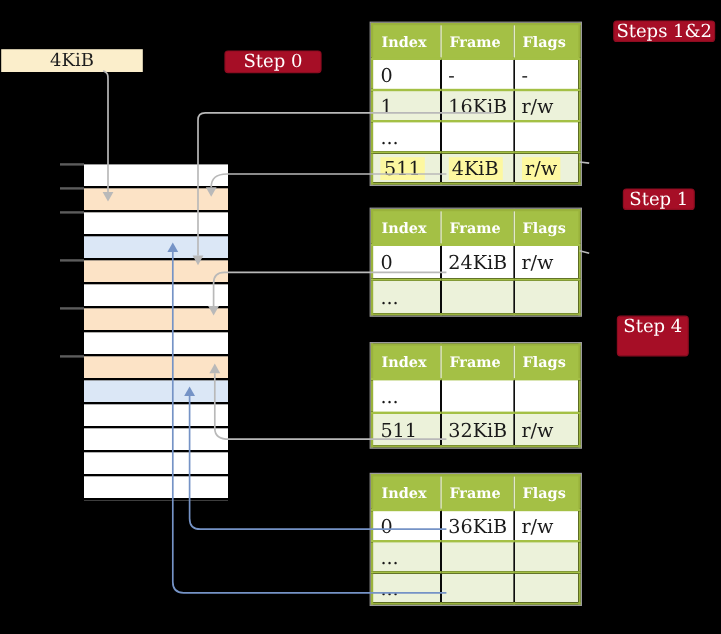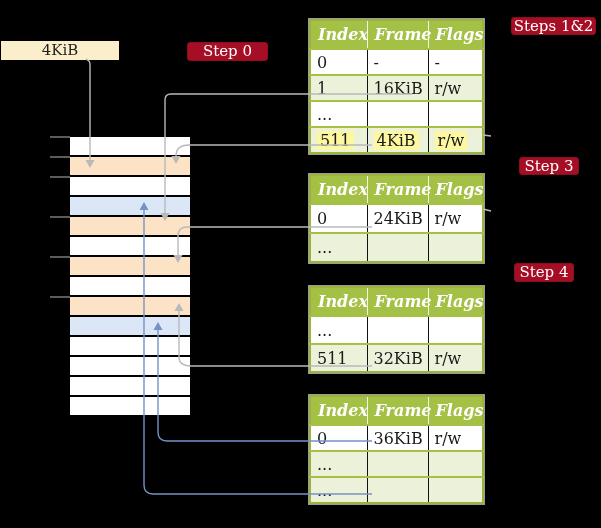--- a/index.html
+++ b/index.html
@@ -14,33 +14,33 @@
          font-family:"DejaVu Serif","Liberation Serif",serif;}
   
   .frame-label{position:absolute;left:1px;top:41px;width:118px;height:19px;background:var(--cream);
     color:#1e1e1e;font-size:15px;line-height:19px;text-align:center;}
   
   .badge{position:absolute;background:var(--badge-bg);color:var(--badge-text);font-size:15px;
     text-align:center;border-radius:3px;border:1px solid #8c0c20;box-sizing:border-box;}
   .badge.b0{left:187px;top:42px;width:81px;height:19px;line-height:17px;}
   .badge.b12{left:511px;top:17px;width:85px;height:18px;line-height:16px;}
   .badge.b3{left:519px;top:157px;width:60px;height:18px;line-height:16px;}
-  .badge.b4{left:514px;top:263px;width:60px;height:19px;line-height:16px;}
+  .badge.b4{left:514px;top:263px;width:60px;height:34px;line-height:16px;}
   
   .mem-col{position:absolute;left:70px;top:137px;width:120px;}
   .mem-row{height:18px;border-bottom:2px solid #000;}
   .mem-row.plain{background:var(--mem-white);}
   .mem-row.table{background:var(--mem-orange);}
   .mem-row.mapped{background:var(--mem-blue);}
   
   .pt-wrap{position:absolute;left:309px;width:174px;}
   .pt-wrap table{border-collapse:collapse;table-layout:fixed;width:173px;
     border:2px solid var(--olive-border);outline:1px solid var(--table-outline);}
-  .pt-wrap th{background:var(--olive-header);color:#fff;font-weight:bold;font-size:16px;
-    text-align:left;padding:2px 0 2px 7px;height:23px;border-left:1px solid rgba(255,255,255,.85);font-style:italic;}
+  .pt-wrap th{background:var(--olive-header);color:#fff;font-weight:bold;font-size:12px;
+    text-align:left;padding:2px 0 2px 7px;height:23px;border-left:1px solid rgba(255,255,255,.85);}
   .pt-wrap th:first-child{border-left:none;}
   .pt-wrap td{font-size:16px;color:var(--body-text);background:#fff;padding:1px 0 1px 6px;
     border-top:2px solid var(--olive-header);border-left:1px solid #111;overflow:hidden;white-space:nowrap;}
   .pt-wrap td:first-child{border-left:none;}
   .pt-wrap tr.shade td{background:var(--row-green);}
   .pt-wrap .hl{background:var(--highlight-yellow);padding:0 3px;}
   .t1 td{height:22px;} .t2 td{height:25px;} .t3 td{height:24px;} .t4 td{height:22px;}
   .t1{top:19px;} .t2{top:174px;} .t3{top:286px;} .t4{top:395px;}
   
   .overlay{position:absolute;left:0;top:0;z-index:5;pointer-events:none;}
@@ -52,21 +52,21 @@
 </style>
 </head>
 <body>
 
 <div class="stage">
 
   <div class="frame-label">4KiB</div>
 
   <div class="badge b0">Step 0</div>
   <div class="badge b12">Steps 1&amp;2</div>
-  <div class="badge b3">Step 3</div>
+  <div class="badge b3">Step 1</div>
   <div class="badge b4">Step 4</div>
 
   <div class="mem-col">
       <div class="mem-row plain"></div>
       <div class="mem-row table"></div>
       <div class="mem-row plain"></div>
       <div class="mem-row mapped"></div>
       <div class="mem-row table"></div>
       <div class="mem-row plain"></div>
       <div class="mem-row table"></div>

